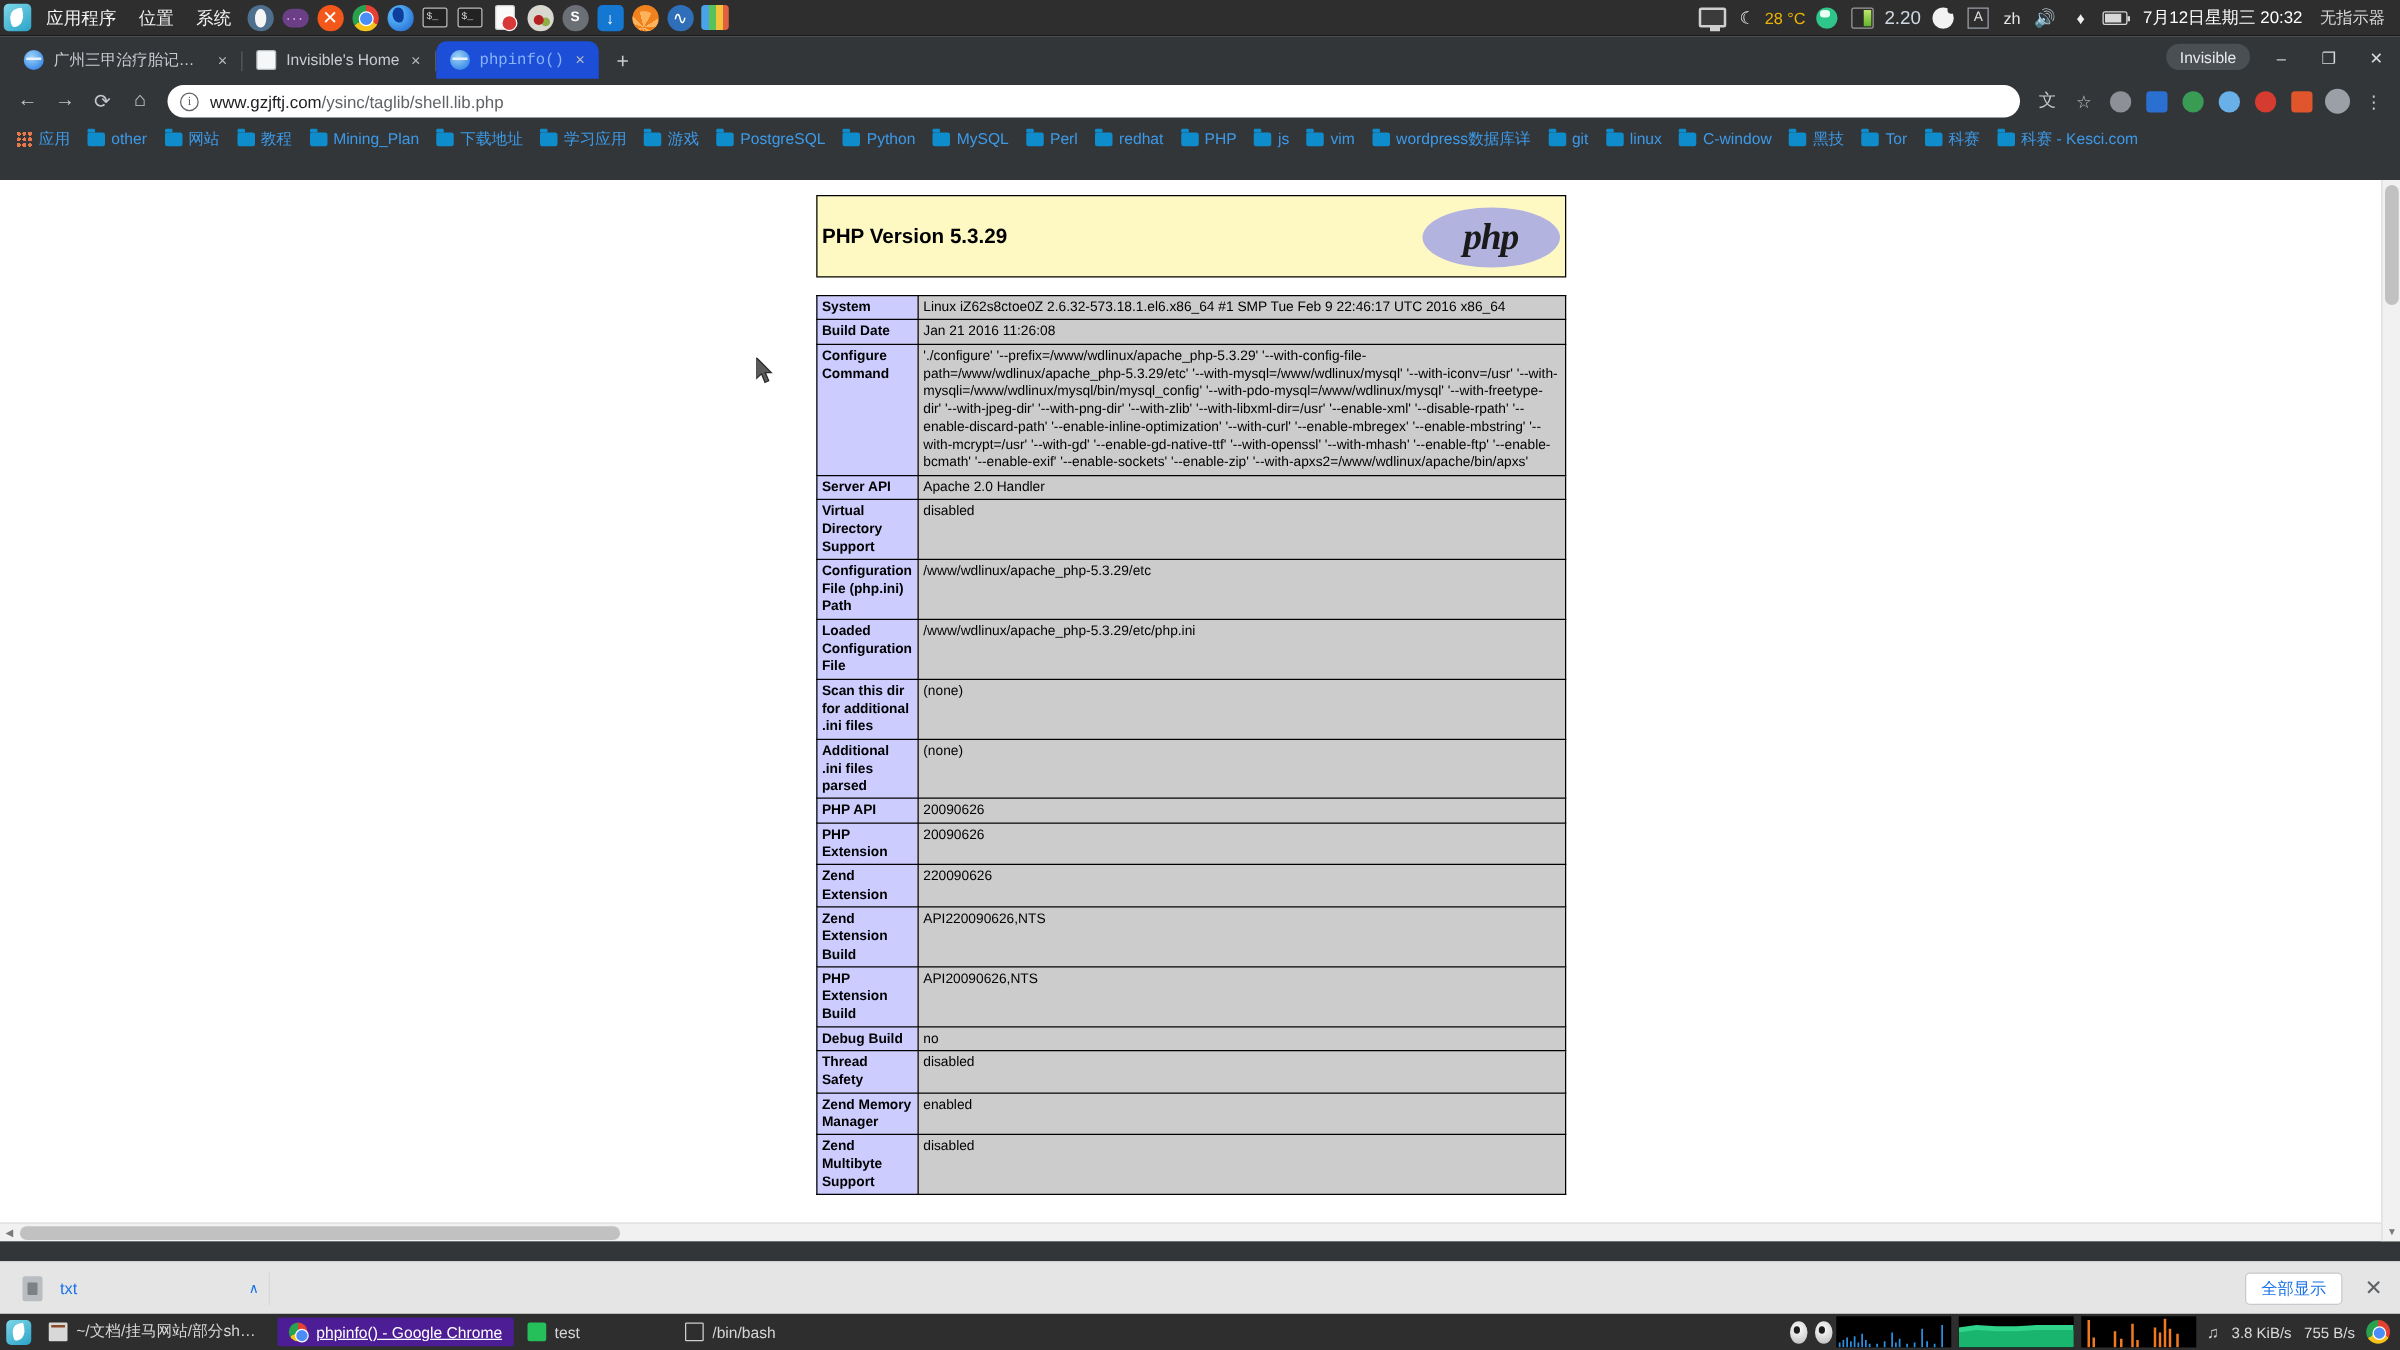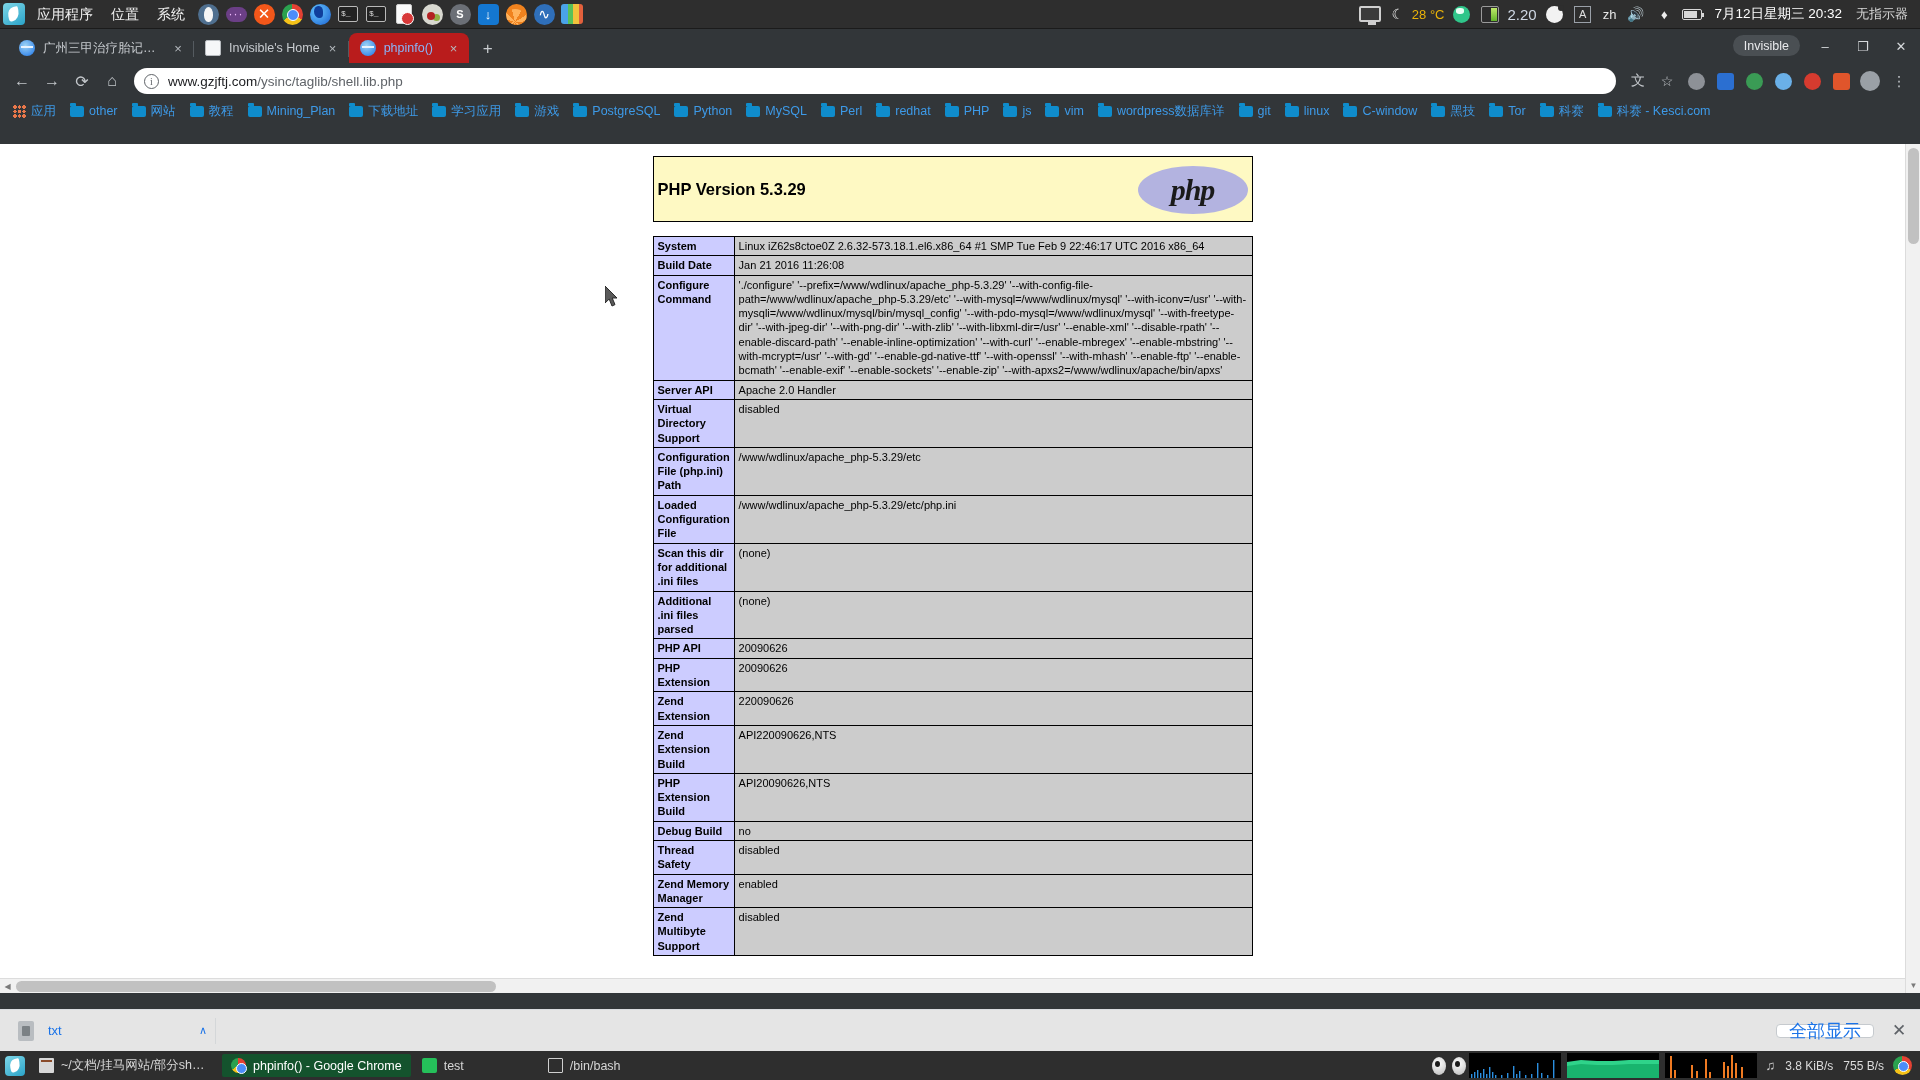--- a/index.html
+++ b/index.html
@@ -94,21 +94,21 @@
   
   #chrome{ position:absolute; top:29px; left:0; width:1920px; height:1014px; background:#323639; }
 
   
   #tabstrip{ height:34px; display:flex; align-items:flex-end; padding-left:8px; position:relative; }
   .tab{ height:30px; min-width:120px; max-width:185px; display:flex; align-items:center;
         padding:0 8px 0 11px; margin-right:1px; font-size:12.5px; color:#c8ccd0;
         border-radius:8px 8px 0 0; position:relative; }
   .tab.inactive{ background:transparent; }
   .tab.inactive:after{ content:""; position:absolute; right:-1px; top:8px; height:16px; width:1px; background:#555b60;}
-  .tab.active{ background:#b91c1c; color:#e9eaec; }
+  .tab.active{ background:#1d4ed8; color:#e9eaec;font-family:Liberation Mono, monospace; }
   .tab .favicon{ width:16px; height:16px; margin-right:8px; flex:0 0 16px; }
   .fav-globe{ border-radius:50%; background:radial-gradient(circle at 40% 35%,#9fd4f5,#1a73e8); position:relative;}
   .fav-globe:after{content:"";position:absolute;left:2px;top:6px;right:2px;height:1.5px;background:#e8f3ff;}
   .fav-page{ border:1.5px solid #b8bcc0; border-radius:2px; background:#f6f7f8; }
   .tab .tab-title{ overflow:hidden; white-space:nowrap; text-overflow:ellipsis; flex:1; }
   .tab .tab-close{ margin-left:6px; font-size:13px; color:#b5babf; width:14px; text-align:center; }
   .tab.active .tab-title{ color:#8ab4f8; }
   #new-tab{ width:28px; height:28px; color:#c8ccd0; font-size:17px; display:flex;
             align-items:center; justify-content:center; margin-left:4px;}
   #win-ctl{ position:absolute; right:0; top:0; display:flex; height:34px; align-items:center; }
@@ -195,33 +195,33 @@
   #shelf{ position:absolute; left:0; bottom:29px; width:1920px; height:42px;
           background:#e5e5e5; border-top:1px solid #dadce0; display:flex; align-items:center;
           padding:0 10px; }
   #dl-item{ display:flex; align-items:center; height:32px; width:205px; padding:0 8px; }
   .dl-ico{ width:16px;height:20px;background:#b9bdc1;border-radius:2px;position:relative;}
   .dl-ico:after{content:"";position:absolute;left:4px;top:5px;width:8px;height:10px;
         background:#7b8185;border-radius:1px;}
   #dl-name{ color:#1a73e8; font-size:13px; margin-left:14px; }
   #dl-caret{ margin-left:auto; color:#1a73e8; font-size:11px; }
   #shelf-sep{ width:1px; height:26px; background:#d4d7d9; }
-  #show-all{ margin-left:auto; height:14px; padding:0 12px; border:1px solid #c6cace;
-      background:#fff; border-radius:4px; color:#1a73e8; font-size:18px;
+  #show-all{ margin-left:auto; height:26px; padding:0 12px; border:1px solid #c6cace;
+      background:#fff; border-radius:4px; color:#1a73e8; font-size:13px;
       display:flex;align-items:center; }
   #shelf-close{ margin-left:14px; color:#5f6368; font-size:17px; width:22px; text-align:center;}
 
   
   #taskbar{ position:absolute; left:0; bottom:0; width:1920px; height:29px; background:#2e2e2e;
             display:flex; align-items:center; color:#d6d6d6; font-size:12.5px; }
   .tb-start{ width:30px;height:29px; display:flex; align-items:center; justify-content:center;}
   .task{ display:flex; align-items:center; height:23px; padding:0 9px; margin-right:2px;
          max-width:190px; white-space:nowrap; }
   .task .ti{ width:15px;height:15px;margin-right:7px; flex:0 0 15px;}
-  .task.act{ background:#14532d; color:#fff; border-radius:2px; }
+  .task.act{ background:#4c1d95; color:#fff; border-radius:2px;text-decoration:underline; }
   .task .tl{ overflow:hidden; text-overflow:ellipsis; }
   .task-spacer{ width:64px; }
   .sysmon{ margin-left:auto; display:flex; align-items:center; height:29px; padding-right:4px;}
   .eyes{ width:34px;height:20px;display:flex;align-items:center;justify-content:space-between;}
   .eye{ width:14px;height:18px;border-radius:50%;
         background:radial-gradient(circle at 45% 35%,#ffffff,#b9b9b9);position:relative;}
   .eye:after{content:"";position:absolute;left:3px;top:4px;width:5px;height:6px;border-radius:50%;background:#1b1b1b;}
   .graph{ width:92px;height:25px;background:#000;margin:0 3px;position:relative;overflow:hidden;}
   .net-rate{ font-size:12px; color:#dcdcdc; padding:0 5px; }
   .ico-sound{ width:20px;height:20px;color:#cfcfcf;font-size:13px;display:flex;

